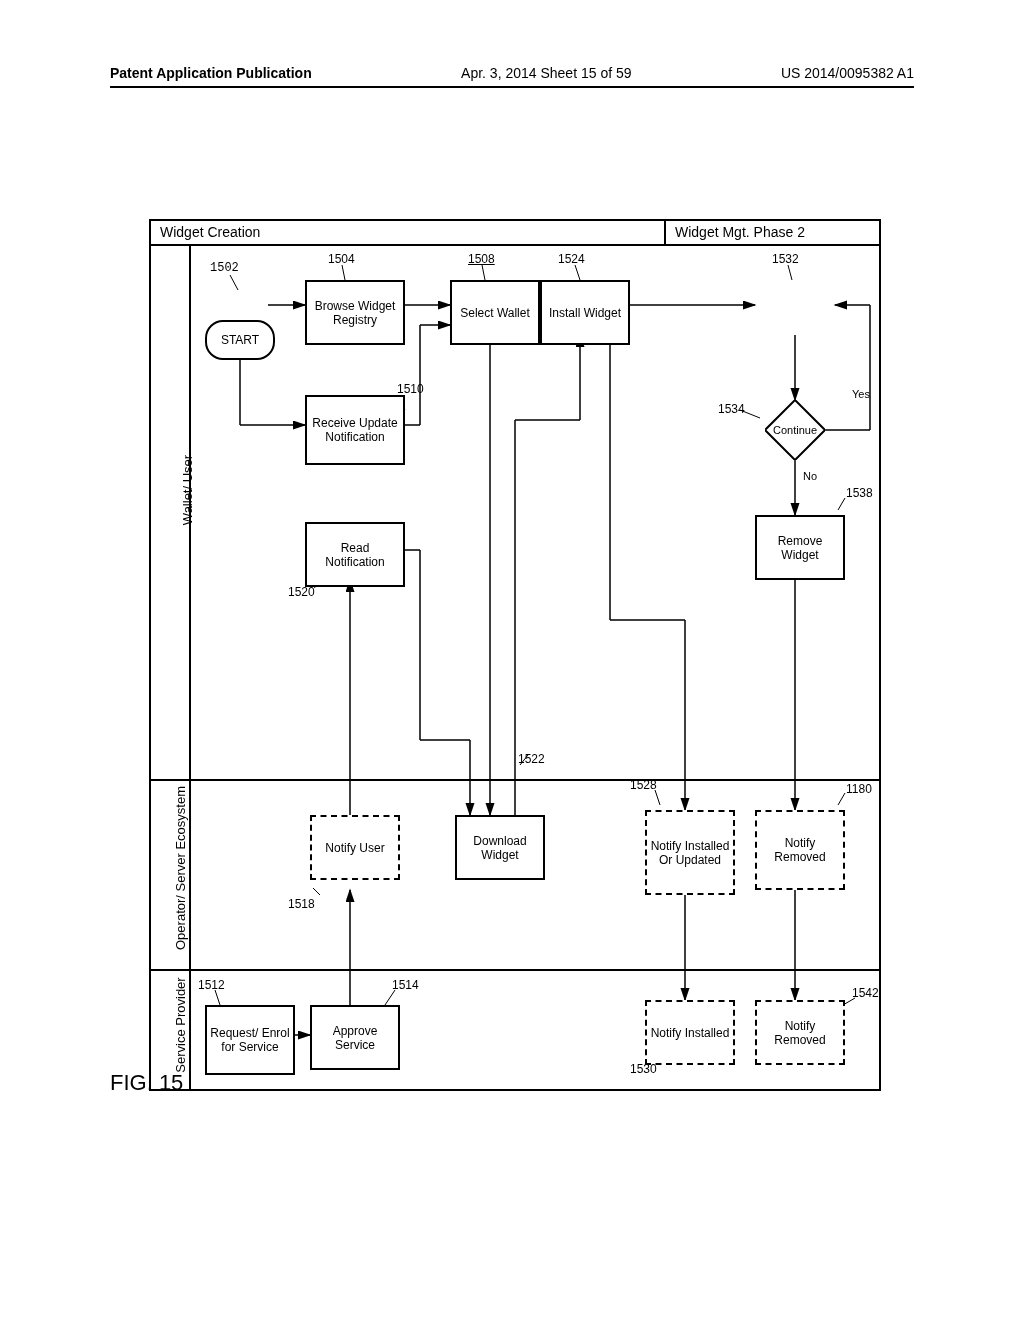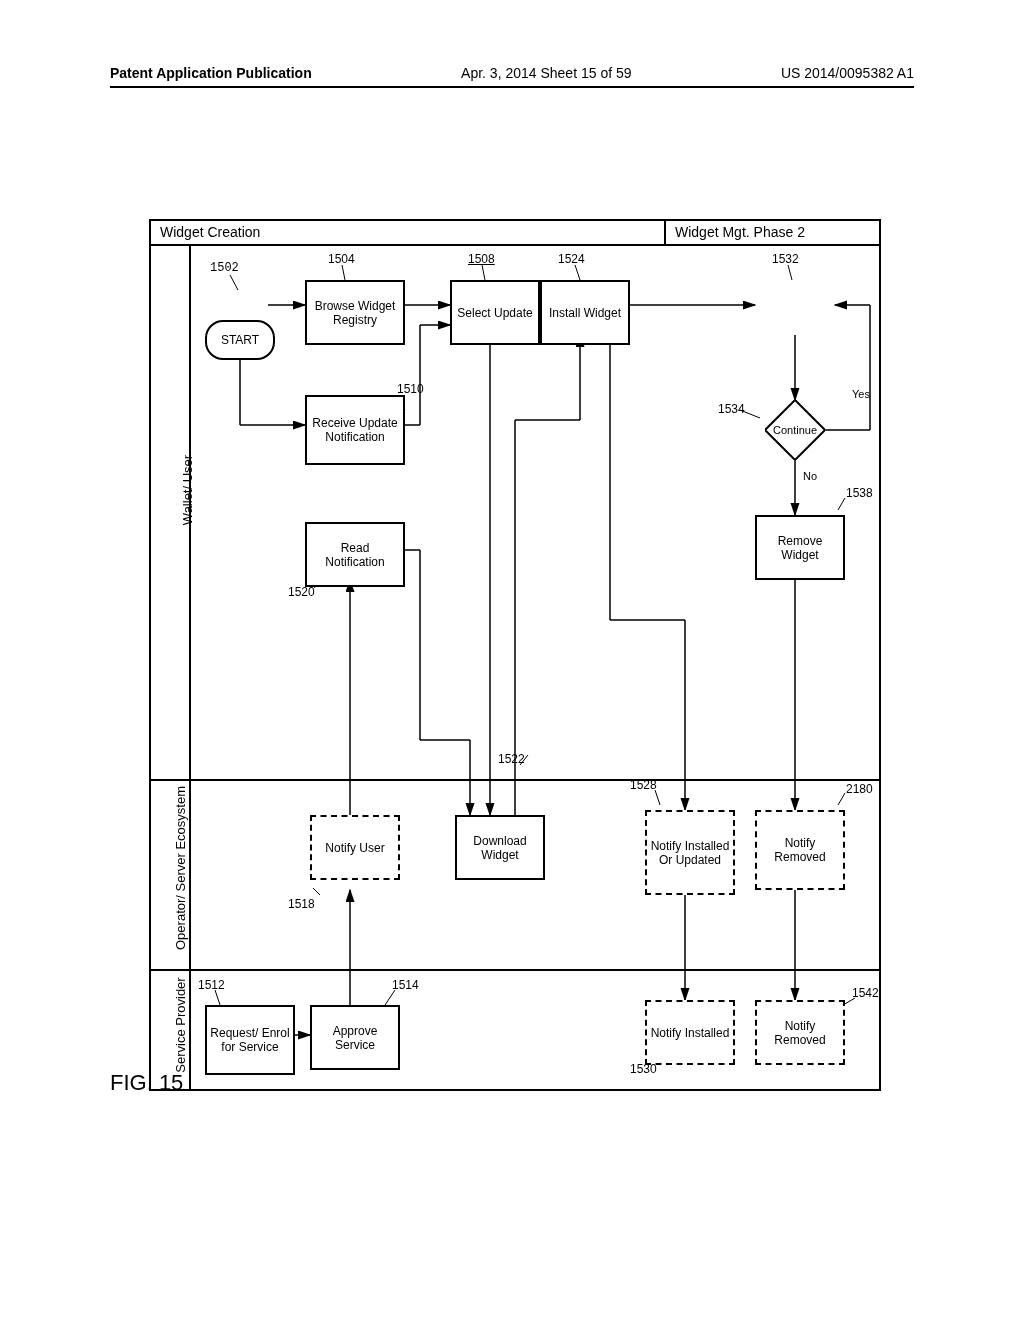--- a/index.html
+++ b/index.html
@@ -193,21 +193,21 @@
   <span>Operator/ Server Ecosystem</span>
 </div>
 <div class="lane-label" style="top:875px;left:63px;width:100px;">
   <span>Service Provider</span>
 </div>
 
 <div class="box rounded" style="top:90px;left:95px;width:60px;height:30px;">START</div>
 <div class="box" style="top:80px;left:195px;width:90px;height:55px;">Browse Widget Registry</div>
 <div class="box" style="top:195px;left:195px;width:90px;height:60px;">Receive Update Notification</div>
 <div class="box" style="top:322px;left:195px;width:90px;height:55px;">Read Notification</div>
-<div class="box" style="top:80px;left:340px;width:80px;height:55px;">Select Update</div>
+<div class="box" style="top:80px;left:340px;width:80px;height:55px;">Select Wallet</div>
 <div class="box" style="top:80px;left:430px;width:80px;height:55px;">Install Widget</div>
 <div class="box" style="top:315px;left:645px;width:80px;height:55px;">Remove Widget</div>
 
 <div class="diamond" style="top:200px;left:655px;">
   <svg width="60" height="60">
           <polygon points="30,0 60,30 30,60 0,30" fill="#fff" stroke="#000" stroke-width="2"></polygon>
         </svg>
   <span class="dlabel">Continue</span>
 </div>
 <div class="edge-label" style="top:188px;left:742px;">Yes</div>
@@ -226,24 +226,24 @@
 <div class="ref" style="top:61px;left:100px;font-family:Liberation Mono, monospace;">1502</div>
 <div class="ref" style="top:52px;left:218px;">1504</div>
 <div class="ref" style="top:52px;left:358px;text-decoration:underline;">1508</div>
 <div class="ref" style="top:52px;left:448px;">1524</div>
 <div class="ref" style="top:52px;left:662px;">1532</div>
 <div class="ref" style="top:182px;left:287px;">1510</div>
 <div class="ref" style="top:385px;left:178px;">1520</div>
 <div class="ref" style="top:697px;left:178px;">1518</div>
 <div class="ref" style="top:778px;left:88px;">1512</div>
 <div class="ref" style="top:778px;left:282px;">1514</div>
-<div class="ref" style="top:552px;left:388px;text-align:right;">1522</div>
+<div class="ref" style="top:552px;left:408px;text-align:right;">1522</div>
 <div class="ref" style="top:578px;left:520px;">1528</div>
 <div class="ref" style="top:862px;left:520px;">1530</div>
 <div class="ref" style="top:202px;left:608px;">1534</div>
 <div class="ref" style="top:286px;left:736px;">1538</div>
-<div class="ref" style="top:582px;left:736px;">2180</div>
+<div class="ref" style="top:582px;left:736px;">1180</div>
 <div class="ref" style="top:786px;left:742px;">1542</div>
 
 </div>
 </div>
 
 <div class="fig-label">FIG. 15</div>
 
 </body></html>

